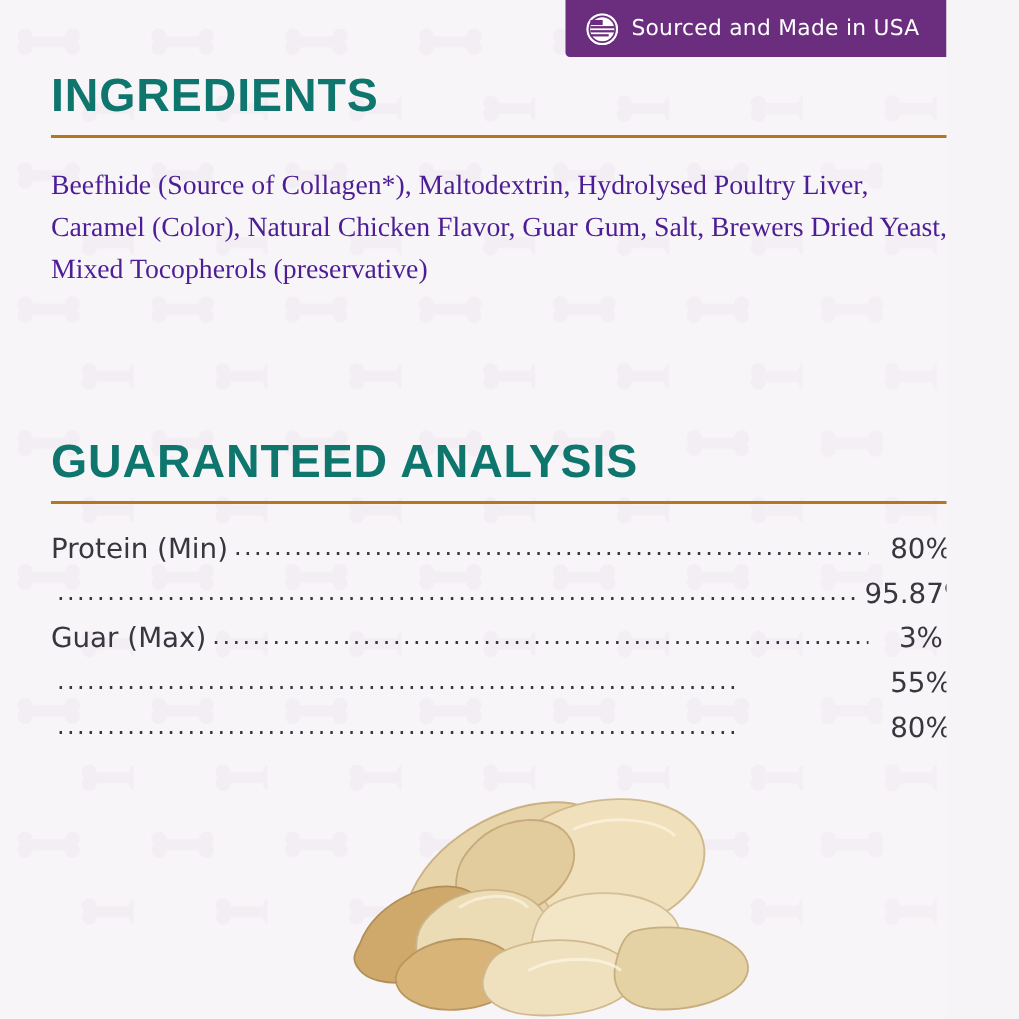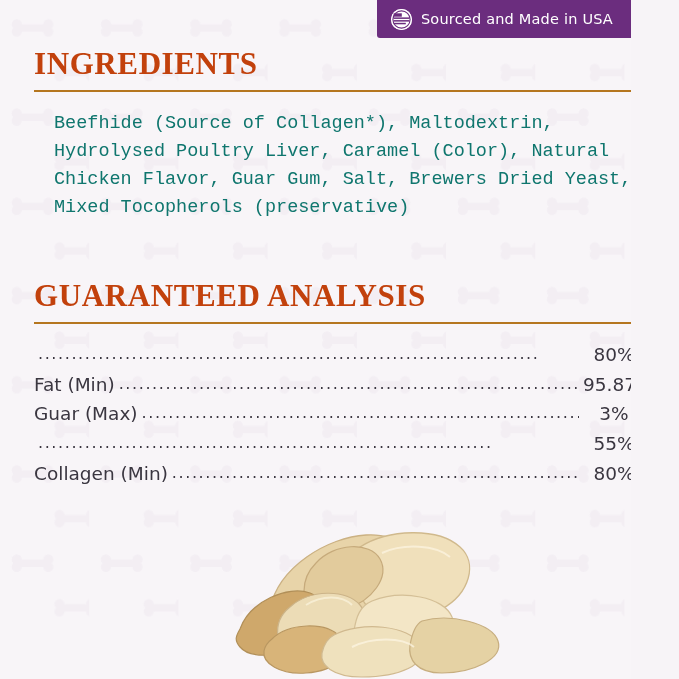--- a/index.html
+++ b/index.html
@@ -61,42 +61,41 @@
   }
 
   
   .section {
     position: absolute;
     left: 34px;
     width: 611px;
   }
 
   .section-title {
-    color: #c2410c;
-    font-family: Liberation Serif, serif;
+    color: #0f766e;
+    font-family: Liberation Sans, sans-serif;
     font-weight: bold;
     font-size: 31px;
     letter-spacing: 0.6px;
     margin: 0 0 9px 0;
     line-height: 1.05;
   }
 
   .rule {
     height: 2px;
     background: #b5761f;
     width: 100%;
     margin-bottom: 16px;
   }
 
   .ingredients-body {
-    color: #0f766e;
+    color: #4c1d95;
     font-size: 18.5px;
     line-height: 1.52;
-    font-family: Liberation Mono, monospace;
-    margin-left: 20px;
+    font-family: Liberation Serif, serif;
   }
 
   
   .ga-list {
     margin: 0;
     padding: 0;
     list-style: none;
   }
   .ga-row {
     display: flex;
@@ -177,44 +176,43 @@
     </span>
     <span class="badge-label">Sourced and Made in USA</span>
   </div>
 
   <div class="section" style="top:48px;">
     <h2 class="section-title">INGREDIENTS</h2>
     <div class="rule"></div>
     <p class="ingredients-body">Beefhide (Source of Collagen*), Maltodextrin, Hydrolysed Poultry Liver, Caramel (Color), Natural Chicken Flavor, Guar Gum, Salt, Brewers Dried Yeast, Mixed Tocopherols (preservative)</p>
   </div>
 
-  <div class="section" style="top:280px;">
+  <div class="section" style="top:292px;">
     <h2 class="section-title">GUARANTEED ANALYSIS</h2>
     <div class="rule"></div>
     <ul class="ga-list">
       <li class="ga-row">
+        <span class="ga-label">Protein (Min)</span>
         <span class="ga-dots">...........................................................................</span>
         <span class="ga-value">80%</span>
       </li>
       <li class="ga-row">
-        <span class="ga-label">Fat (Min)</span>
         <span class="ga-dots">..................................................................................</span>
         <span class="ga-value">95.87%</span>
       </li>
       <li class="ga-row">
         <span class="ga-label">Guar (Max)</span>
         <span class="ga-dots">..............................................................................</span>
         <span class="ga-value">3%</span>
       </li>
       <li class="ga-row">
         <span class="ga-dots">....................................................................</span>
         <span class="ga-value">55%</span>
       </li>
       <li class="ga-row">
-        <span class="ga-label">Collagen (Min)</span>
         <span class="ga-dots">....................................................................</span>
         <span class="ga-value">80%</span>
       </li>
     </ul>
   </div>
 
   <svg id="product-photo" viewBox="0 0 430 190" preserveAspectRatio="xMidYMax meet">
     <g>
 
       <path d="M150 120 C158 78 208 48 246 46 C280 44 292 64 286 86 C280 110 236 132 198 136 C172 139 152 134 150 120 Z" fill="#e8d4a9" stroke="#cbb183" stroke-width="1.3"></path>

